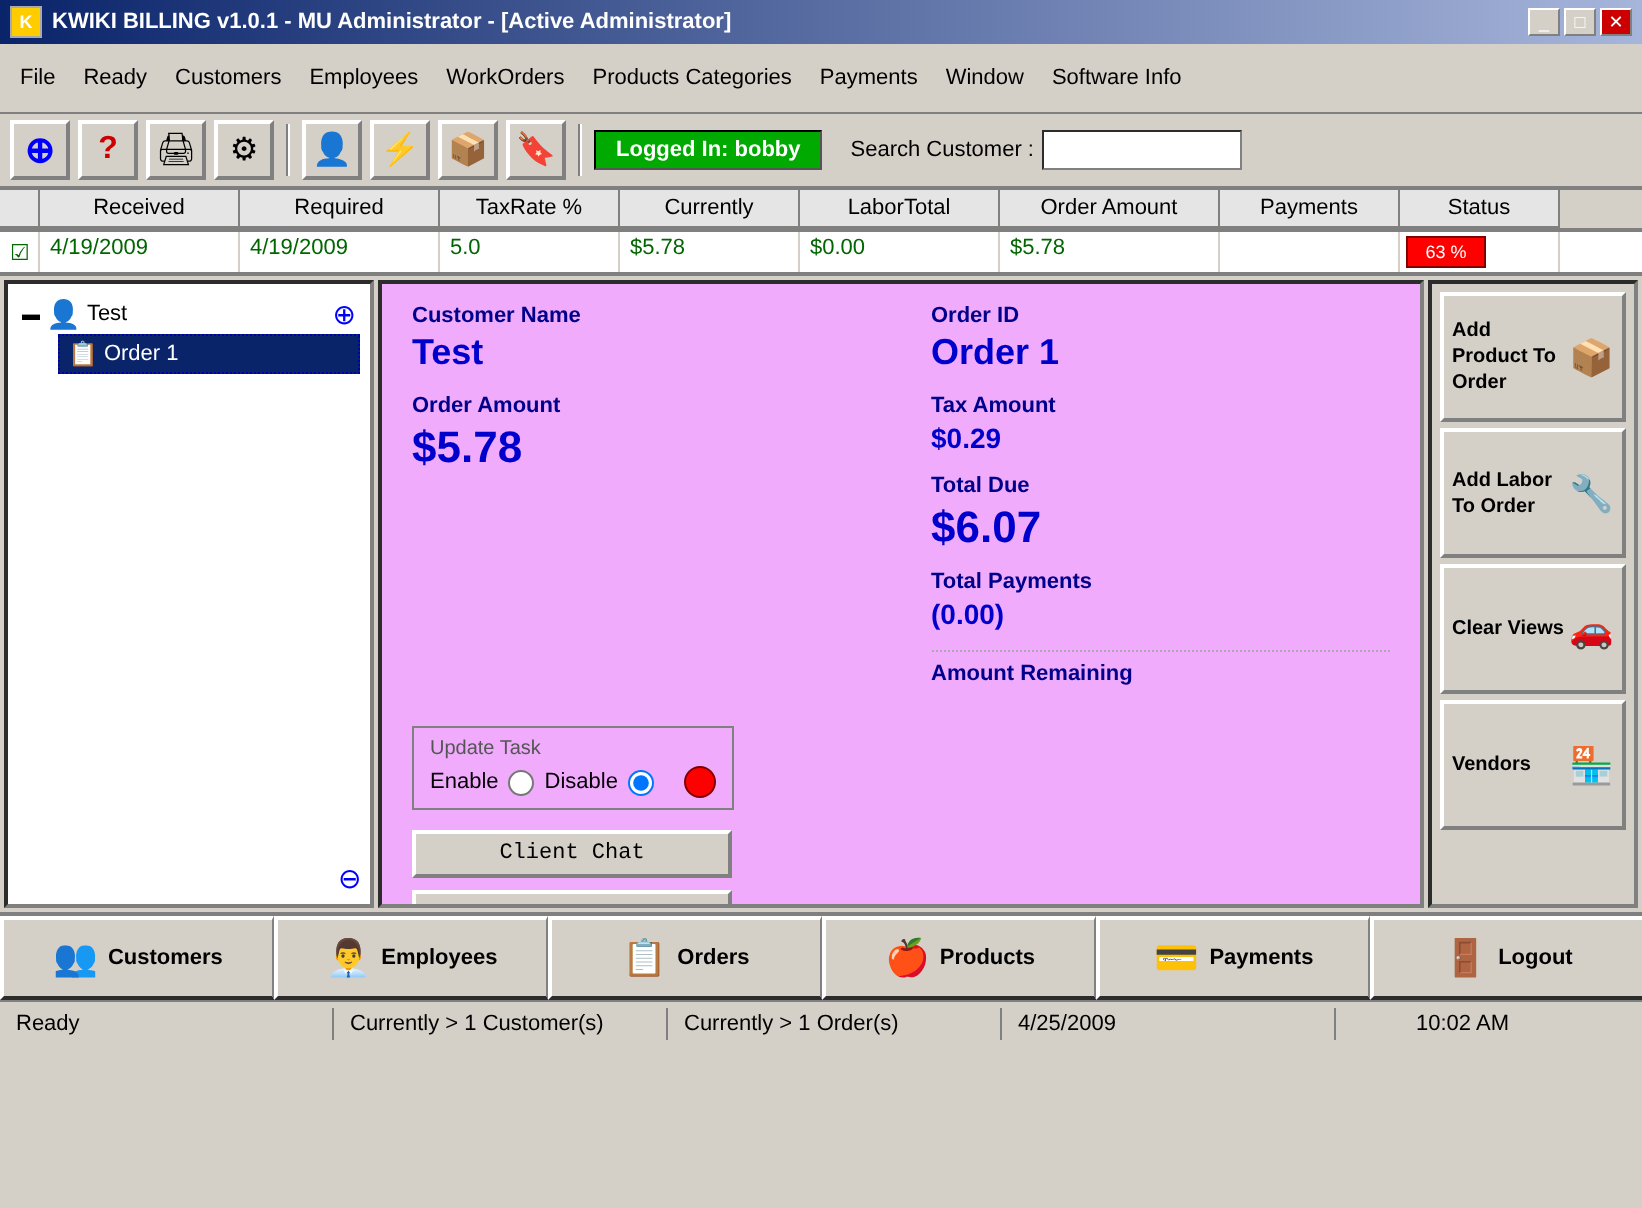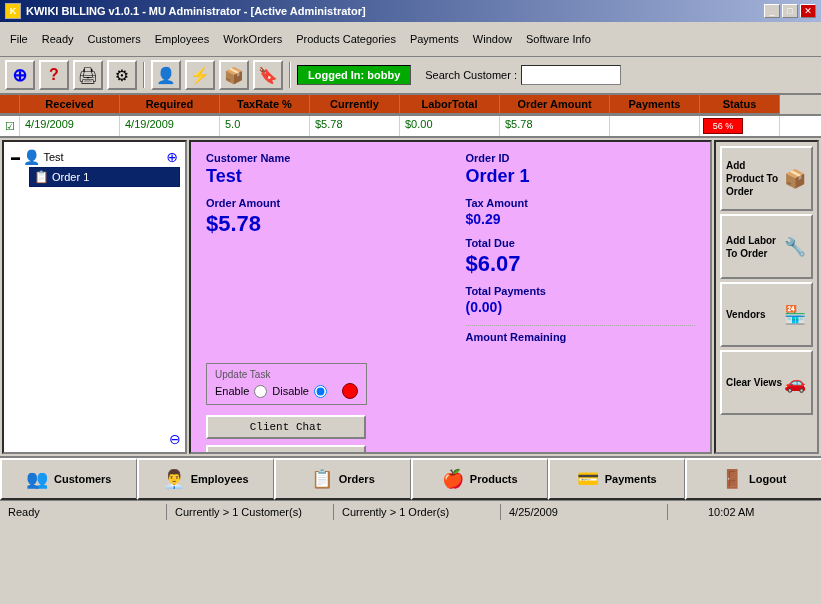--- a/index.html
+++ b/index.html
@@ -19,21 +19,21 @@
     
     .toolbar { background: #d4d0c8; display: flex; align-items: center; padding: 3px 5px; height: 38px; border-bottom: 2px solid #808080; gap: 4px; }
     .toolbar-btn { width: 30px; height: 30px; background: #d4d0c8; border: 2px solid; border-color: #fff #808080 #808080 #fff; display: flex; align-items: center; justify-content: center; cursor: pointer; font-size: 16px; }
     .logged-in-box { background: #00aa00; color: white; font-weight: bold; padding: 3px 10px; font-size: 11px; border: 1px inset #555; }
     .search-label { font-size: 11px; margin-left: 10px; }
     .search-input { width: 100px; height: 20px; border: 1px inset #808080; background: white; }
     .toolbar-separator { width: 2px; height: 26px; border-left: 1px solid #808080; border-right: 1px solid #fff; margin: 0 2px; }
 
     
     .table-header { display: grid; grid-template-columns: 20px 100px 100px 90px 90px 100px 110px 90px 80px; background: #d4d0c8; border-bottom: 2px solid #808080; }
-    .table-col { padding: 3px 5px; font-size: 11px; font-weight: bold; border-right: 1px solid #808080; border-bottom: 1px solid #808080; background: #c2410c; text-align: center; }
+    .table-col { padding: 3px 5px; font-size: 11px; font-weight: normal; border-right: 1px solid #808080; border-bottom: 1px solid #808080; background: #e5e5e5; text-align: center; }
     .col-icon { width: 20px; }
 
     
     .table-row { display: grid; grid-template-columns: 20px 100px 100px 90px 90px 100px 110px 90px 80px; background: white; }
     .table-cell { padding: 2px 5px; font-size: 11px; border-right: 1px solid #d4d0c8; color: #006600; }
     .cell-status { padding: 2px 3px; }
     .status-bar-fill { background: red; height: 16px; width: 40px; display: flex; align-items: center; justify-content: center; color: white; font-size: 9px; border: 1px solid #800000; }
     .tree-item { display: flex; align-items: center; gap: 3px; padding: 2px; cursor: pointer; }
     .tree-child { margin-left: 20px; }
     .tree-selected { background: #0a246a; color: white; border: 1px dotted #0000aa; }
@@ -124,21 +124,21 @@
   <div class="table-row">
     <div class="table-cell" style="display:flex;align-items:center;">☑</div>
     <div class="table-cell">4/19/2009</div>
     <div class="table-cell">4/19/2009</div>
     <div class="table-cell">5.0</div>
     <div class="table-cell">$5.78</div>
     <div class="table-cell">$0.00</div>
     <div class="table-cell">$5.78</div>
     <div class="table-cell"></div>
     <div class="table-cell cell-status">
-      <div class="status-bar-fill">56 %</div>
+      <div class="status-bar-fill">63 %</div>
     </div>
   </div>
 </div>
 
 <div style="display:flex; flex:1; background:#d4d0c8; padding:2px; gap:2px; height:318px;">
 
   <div style="width:185px; background:white; border:2px inset #808080; padding:5px; overflow:auto; position:relative;">
     <div class="tree-item">
       <span style="font-size:9px;cursor:pointer;">▬</span>
       <span style="font-size:14px;">👤</span>
@@ -214,26 +214,26 @@
   <div style="width:105px; background:#d4d0c8; border:2px inset #808080; display:flex; flex-direction:column; gap:3px; padding:4px;">
     <button class="side-btn">
       <span class="side-btn-text" style="font-size:10px;font-weight:bold;">Add Product To Order</span>
       <span class="side-btn-icon">📦</span>
     </button>
     <button class="side-btn">
       <span class="side-btn-text" style="font-size:10px;font-weight:bold;">Add Labor To Order</span>
       <span class="side-btn-icon">🔧</span>
     </button>
     <button class="side-btn">
+      <span class="side-btn-text" style="font-size:10px;font-weight:bold;">Clear Views</span>
+      <span class="side-btn-icon">🚗</span>
+    </button>
+    <button class="side-btn">
       <span class="side-btn-text" style="font-size:10px;font-weight:bold;">Vendors</span>
       <span class="side-btn-icon">🏪</span>
-    </button>
-    <button class="side-btn">
-      <span class="side-btn-text" style="font-size:10px;font-weight:bold;">Clear Views</span>
-      <span class="side-btn-icon">🚗</span>
     </button>
   </div>
 </div>
 
 <div class="bottom-nav">
   <button class="nav-btn">
     <span class="nav-icon">👥</span>
     <span>Customers</span>
   </button>
   <button class="nav-btn">

